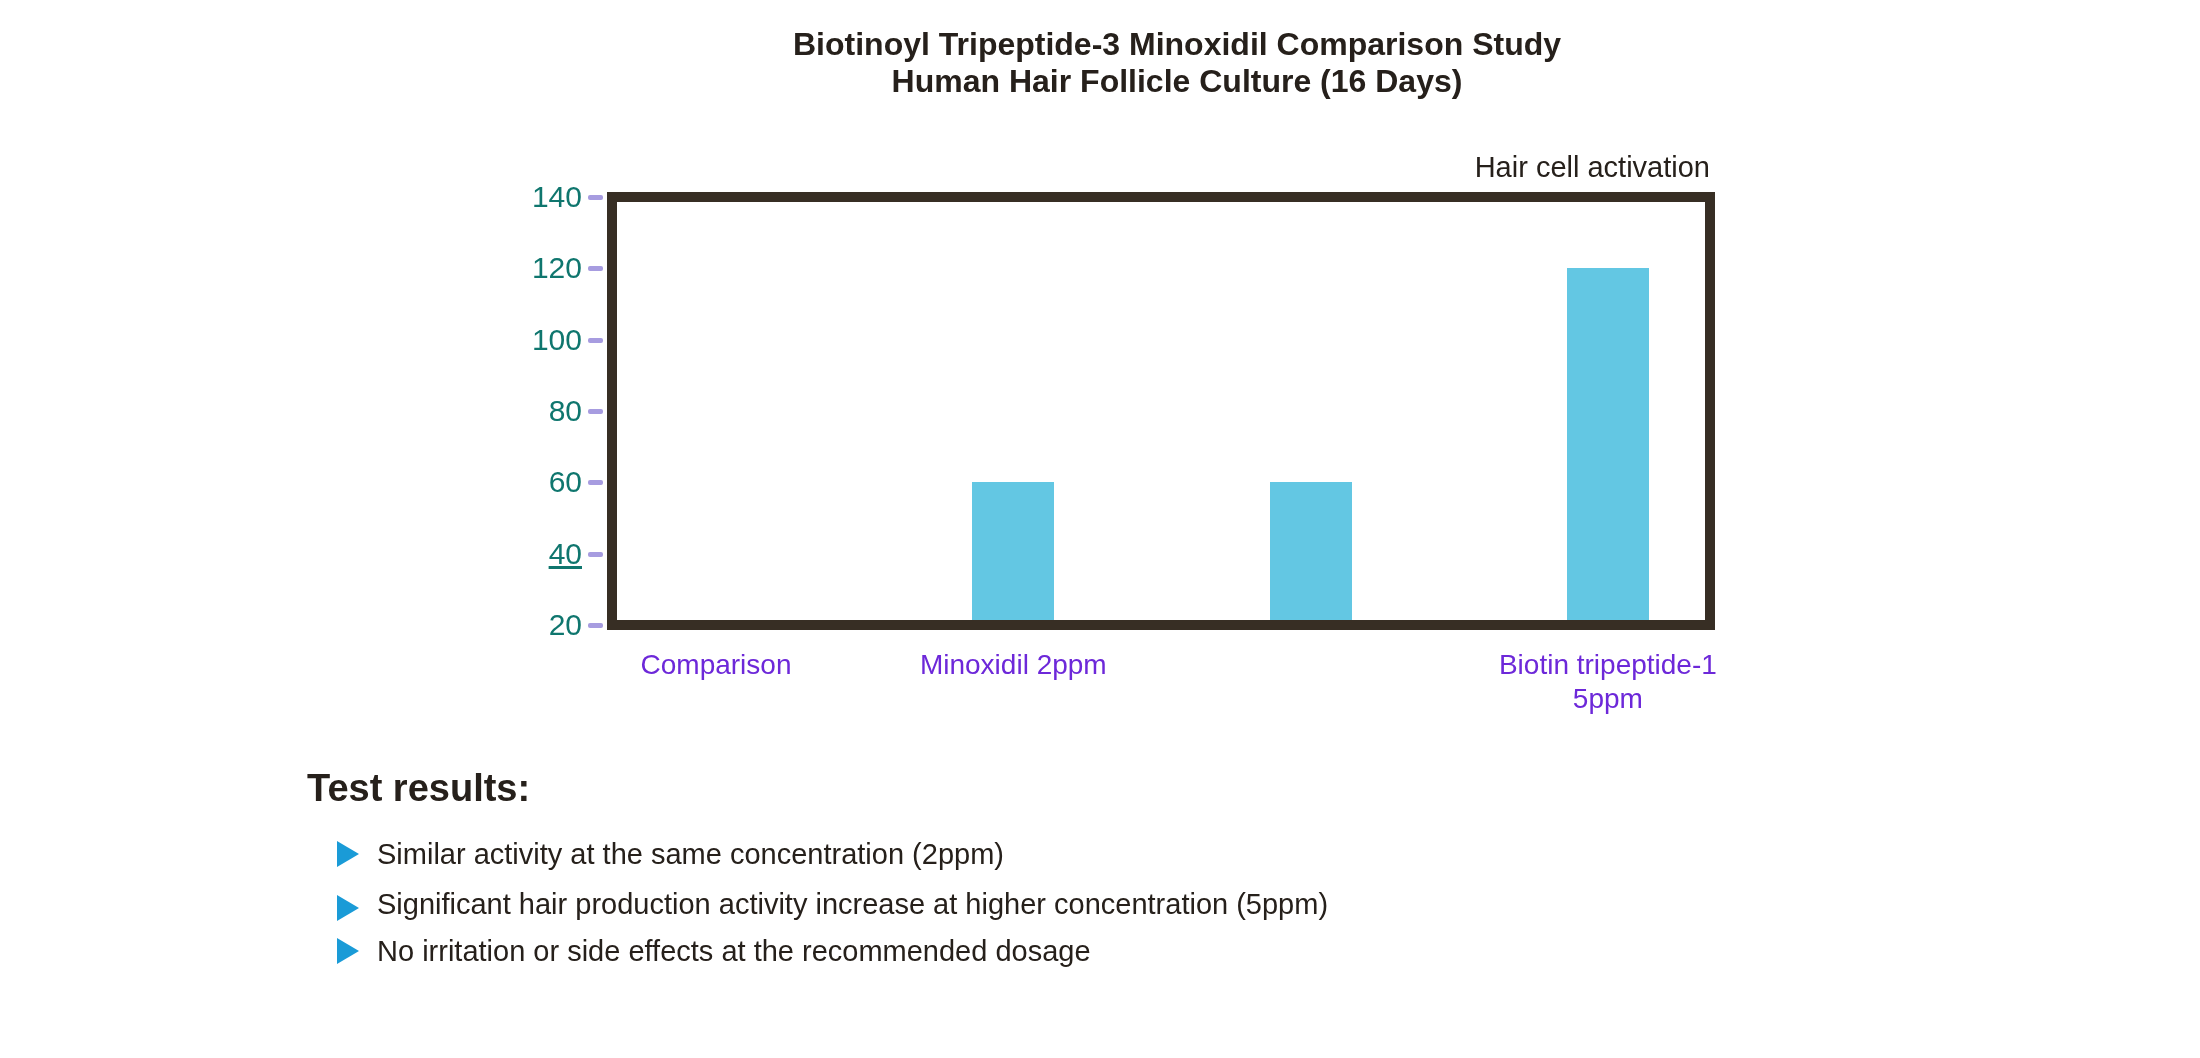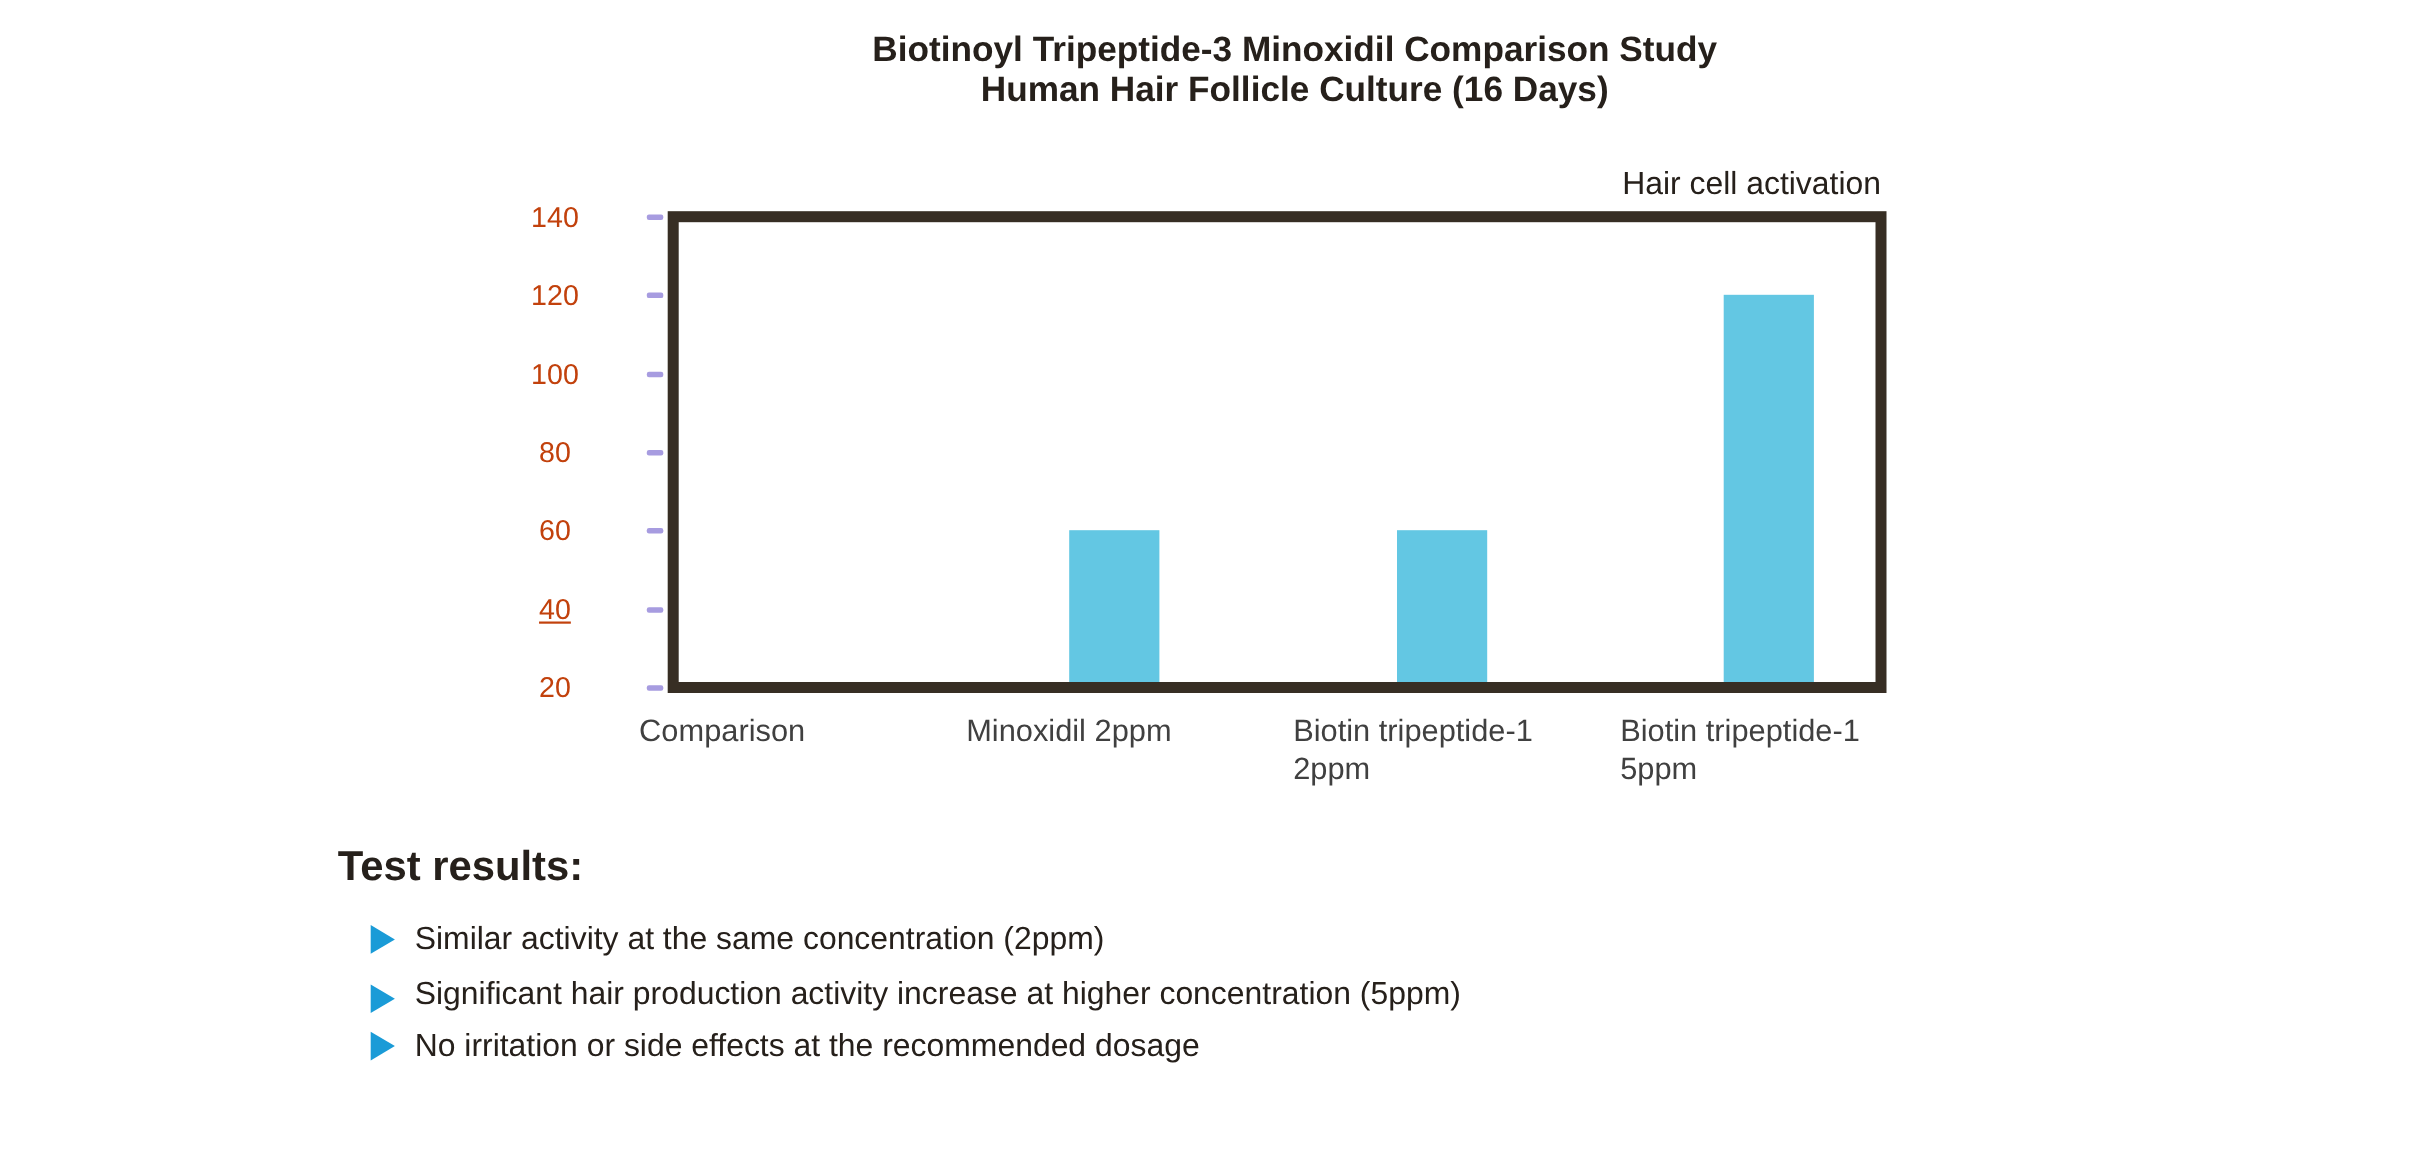--- a/index.html
+++ b/index.html
@@ -19,29 +19,29 @@
   }
   .axis-note{
     position:absolute; right:-5px; bottom:calc(100% + 20px);
     font-size:29px; line-height:30px; white-space:nowrap; color:#26201b;
   }
   .y-tick-mark{
     position:absolute; left:-29px; width:15px; height:5px; border-radius:2px;
     background:#a79ce0;
   }
   .y-tick-label{
-    position:absolute; left:-190px; width:155px; text-align:center;
-    font-size:26px; line-height:34px; color:#c2410c;
+    position:absolute; left:-190px; width:155px; text-align:right;
+    font-size:30px; line-height:34px; color:#0f766e;
   }
   .chart-bar{
     position:absolute; bottom:0; width:82px; background:#63c7e3;
   }
   .x-axis-label{
-    position:absolute; width:270px; 
-    top:calc(100% + 28px); font-size:28px; line-height:34px; color:#404040;
+    position:absolute; width:270px; text-align:center;
+    top:calc(100% + 28px); font-size:28px; line-height:34px; color:#6d28d9;
   }
   .results-heading{
     position:absolute; left:307px; top:770px;
     font-size:38px; font-weight:bold; line-height:36px; color:#26201b;
   }
   .result-item{
     position:absolute; left:337px; height:36px;
     display:flex; align-items:center; font-size:29px; color:#26201b;
     white-space:nowrap;
   }
@@ -77,21 +77,20 @@
       <div class="y-tick-mark" style="top: 278.333px; background: rgb(167, 156, 224);"></div>
       <div class="y-tick-label" style="top: 263.333px;">60</div>
       <div class="y-tick-mark" style="top: 349.667px; background: rgb(167, 156, 224);"></div>
       <div class="y-tick-label" style="top: 334.667px; text-decoration: underline;">40</div>
       <div class="y-tick-mark" style="top: 421px; background: rgb(167, 156, 224);"></div>
       <div class="y-tick-label" style="top: 406px;">20</div>
       <div class="x-axis-label" style="left: -36px;">Comparison</div>
       <div class="chart-bar" style="left: 355.3px; height: 137.667px; background: rgb(99, 199, 227);"></div>
       <div class="x-axis-label" style="left: 261.3px;">Minoxidil 2ppm</div>
       <div class="chart-bar" style="left: 652.6px; height: 137.667px; background: rgb(99, 199, 227);"></div>
-      <div class="x-axis-label" style="left: 558.6px;">Biotin tripeptide-1 2ppm</div>
       <div class="chart-bar" style="left: 949.9px; height: 351.667px; background: rgb(99, 199, 227);"></div>
       <div class="x-axis-label" style="left: 855.9px;">Biotin tripeptide-1 5ppm</div>
     </div>
 
   <div class="results-heading">Test results:</div>
 
 <div class="result-item" style="top: 836px;">
       <span class="triangle-bullet" style="border-left-color: rgb(26, 155, 215);"></span>
       <span>Similar activity at the same concentration (2ppm)</span>
     </div>

